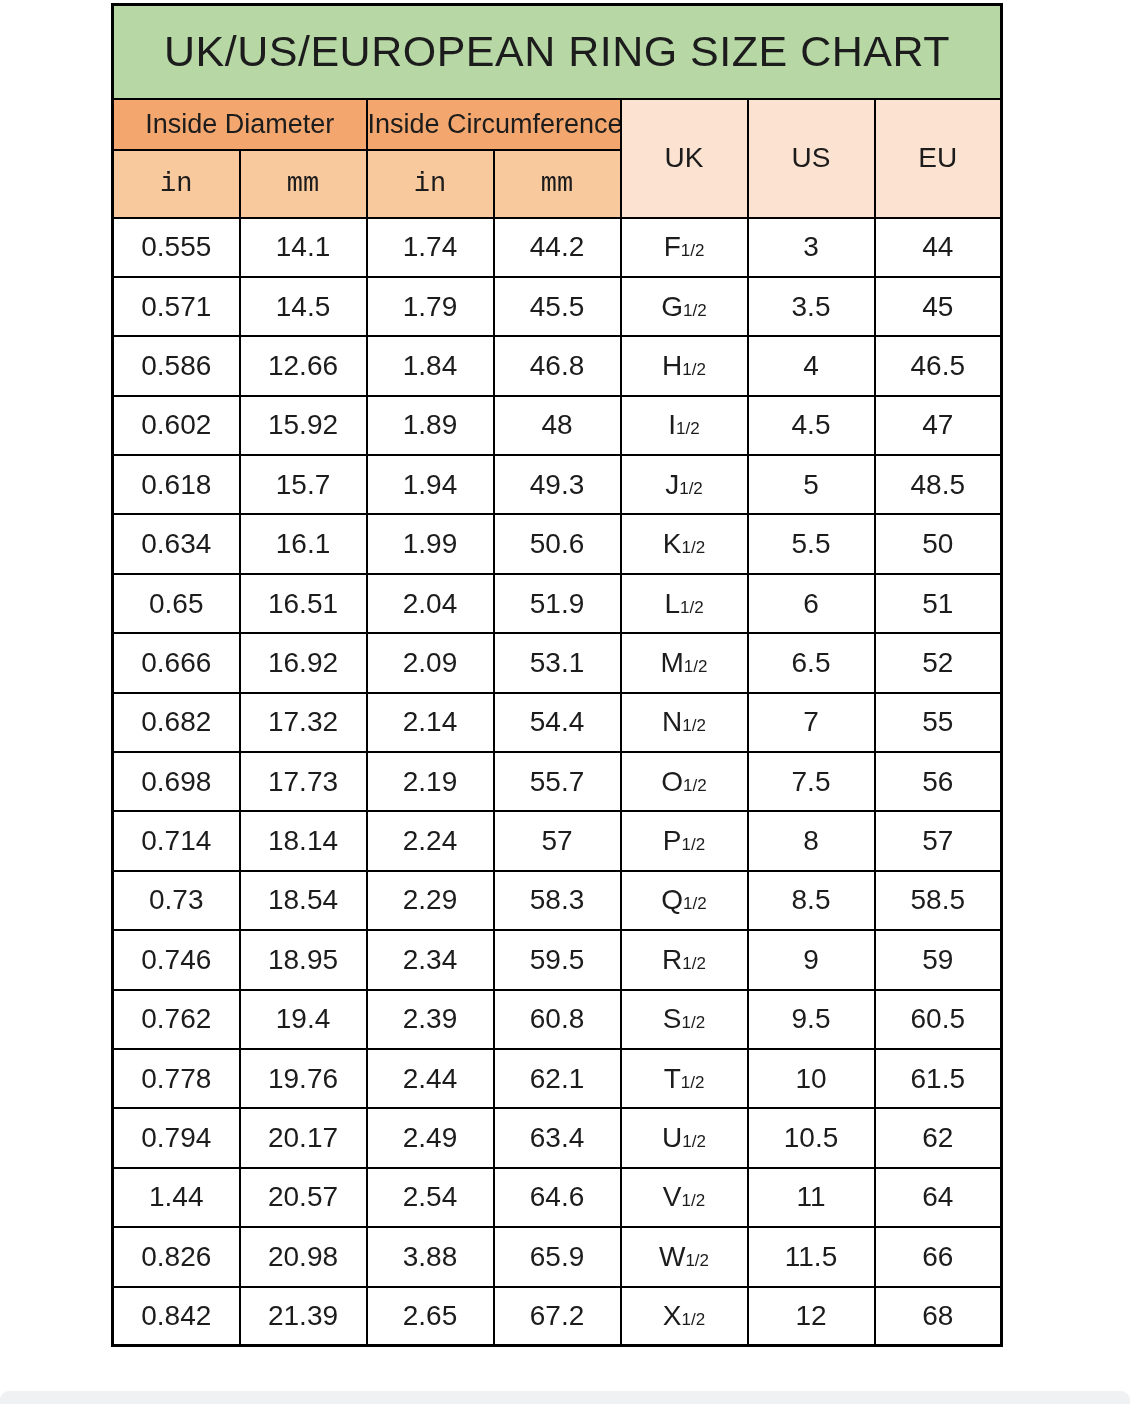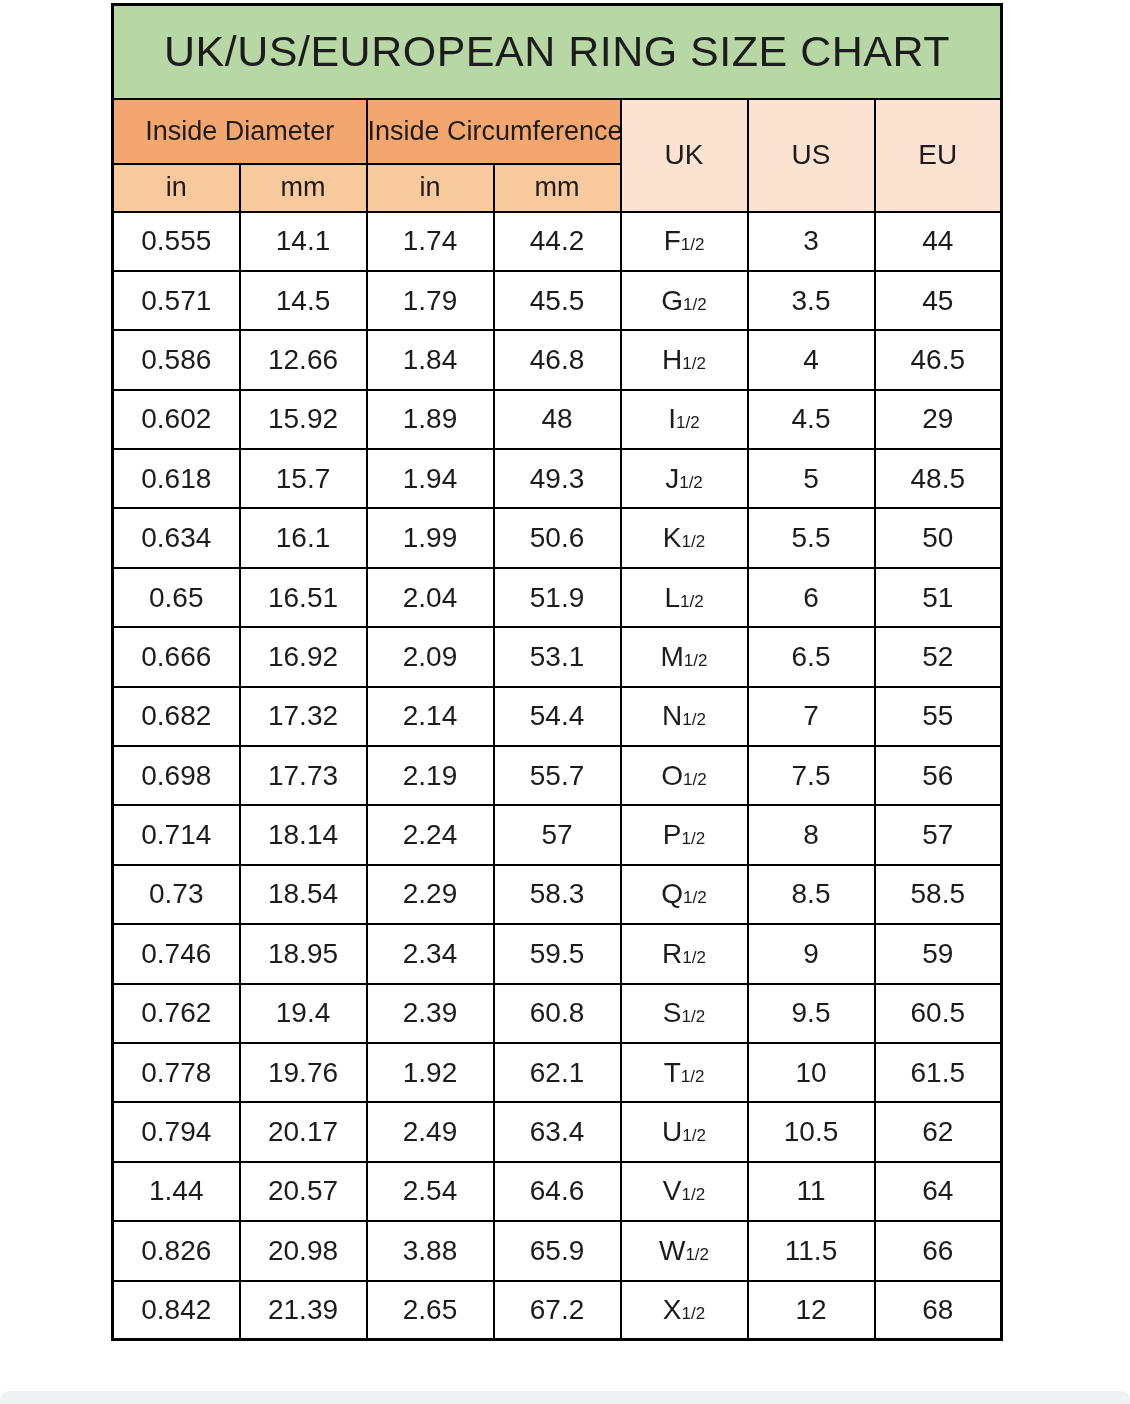--- a/index.html
+++ b/index.html
@@ -34,27 +34,28 @@
   }
   .title-cell {
     background: #b7d8a5;
     height: 94px;
     font-size: 43px;
     letter-spacing: 0.5px;
     border-bottom: 3px solid #000;
   }
   .group-cell {
     background: #f3a76f;
-    height: 65px;
+    height: 51px;
     font-size: 27px;
   }
   .sub-cell {
     background: #f9c99e;
-    height: 48px;
+    height: 68px;
     font-size: 27px;
+    font-family: Liberation Mono, monospace;
   }
   .size-head-cell {
     background: #fce3d1;
     font-size: 28px;
   }
   tbody.data-body td {
     background: #ffffff;
     height: 59.4px;
     font-size: 28px;
   }
@@ -127,21 +128,21 @@
     <td>4</td>
     <td>46.5</td>
   </tr>
         <tr>
     <td>0.602</td>
     <td>15.92</td>
     <td>1.89</td>
     <td>48</td>
     <td><span>I</span><span class="uk-frac">1/2</span></td>
     <td>4.5</td>
-    <td>29</td>
+    <td>47</td>
   </tr>
         <tr>
     <td>0.618</td>
     <td>15.7</td>
     <td>1.94</td>
     <td>49.3</td>
     <td><span>J</span><span class="uk-frac">1/2</span></td>
     <td>5</td>
     <td>48.5</td>
   </tr>
@@ -222,21 +223,21 @@
     <td>19.4</td>
     <td>2.39</td>
     <td>60.8</td>
     <td><span>S</span><span class="uk-frac">1/2</span></td>
     <td>9.5</td>
     <td>60.5</td>
   </tr>
         <tr>
     <td>0.778</td>
     <td>19.76</td>
-    <td>1.92</td>
+    <td>2.44</td>
     <td>62.1</td>
     <td><span>T</span><span class="uk-frac">1/2</span></td>
     <td>10</td>
     <td>61.5</td>
   </tr>
         <tr>
     <td>0.794</td>
     <td>20.17</td>
     <td>2.49</td>
     <td>63.4</td>

